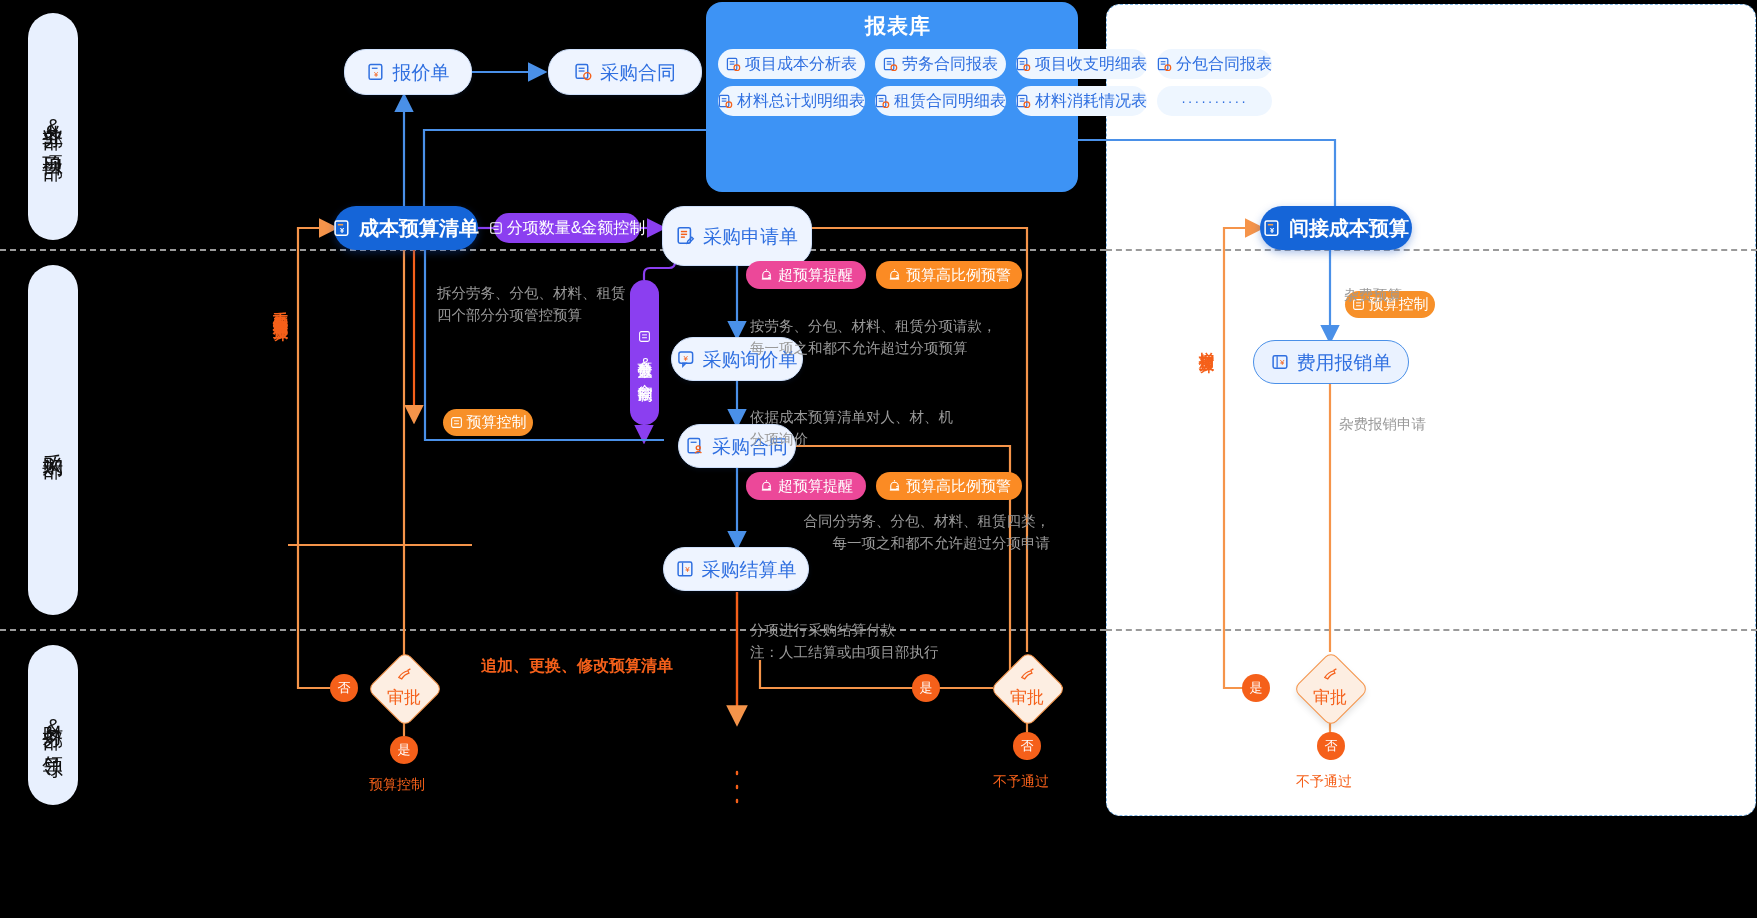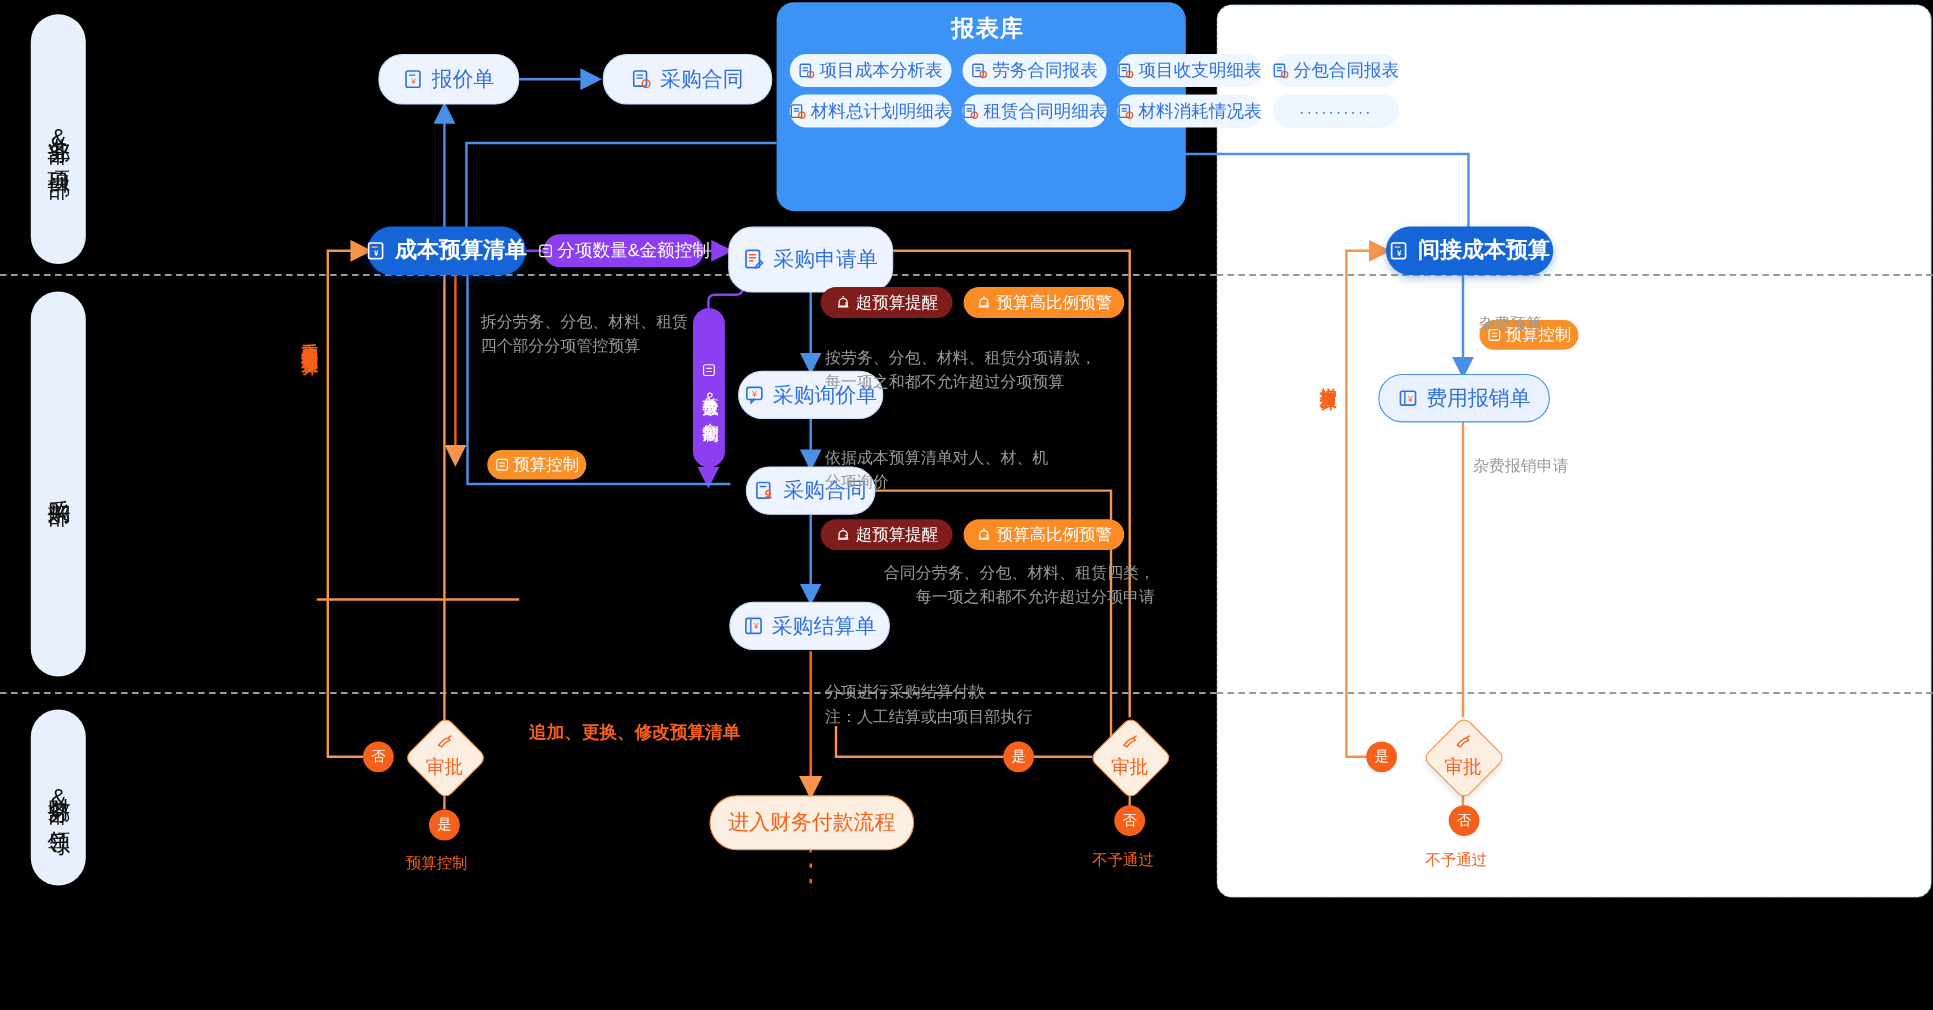--- a/index.html
+++ b/index.html
@@ -33,21 +33,21 @@
   .n-solid{background:#1565d8;color:#fff;font-size:20px;font-weight:bold;
            box-shadow:0 3px 8px rgba(20,80,190,.35);}
   .n-outline{background:#eaf2ff;color:#2f6fe0;border:1.5px solid #4a90e8;font-size:19px;}
 
   
   .badge{
     position:absolute;display:flex;align-items:center;justify-content:center;gap:4px;
     border-radius:20px;color:#fff;white-space:nowrap;box-sizing:border-box;text-align:right;
   }
   .b-purple{background:#8b3ff0;font-size:16px;}
-  .b-orange{background:#7f1d1d;font-size:15px;}
+  .b-orange{background:#ec4899;font-size:15px;}
   .b-orange2{background:#fb8b24;font-size:15px;}
   .b-orangeflat{background:#f79029;font-size:15px;}
   .b-vert{
     writing-mode:vertical-rl;text-orientation:upright;background:#8b3ff0;
     border-radius:18px;font-size:15px;letter-spacing:1px;
   }
 
   
   .diamond{
     position:absolute;background:#fdeee2;border:1.5px solid #f5944a;
@@ -363,23 +363,20 @@
     <span class="icn">
       <svg width="19" height="19" viewBox="0 0 18 18">
           <rect x="2" y="2.5" width="13" height="12" rx="1.6" fill="none" stroke="#2f6fe0" stroke-width="1.4"></rect>
           <line x1="5.8" y1="3" x2="5.8" y2="14" stroke="#2f6fe0" stroke-width="1.2"></line>
           <text x="10.6" y="11.4" font-size="7.5" fill="#f5601a" text-anchor="middle">¥</text>
         </svg>
     </span>
     <span class="lbl">费用报销单</span>
   </div>
 
-  <div class="endbox" style="left:645px;top:723px;width:184px;height:48px;">
-    <span>进入财务付款流程</span>
-  </div>
 
   <div class="badge b-purple" style="left:494px;top:213px;width:146px;height:30px;">
     <span class="icn">
       <svg width="14" height="14" viewBox="0 0 16 16">
           <rect x="2" y="2" width="12" height="12" rx="2" fill="none" stroke="#fff" stroke-width="1.3"></rect>
           <line x1="5" y1="6" x2="11" y2="6" stroke="#fff" stroke-width="1.2"></line>
           <line x1="5" y1="9.5" x2="11" y2="9.5" stroke="#fff" stroke-width="1.2"></line>
         </svg>
     </span>
     <span>分项数量&amp;金额控制</span>

